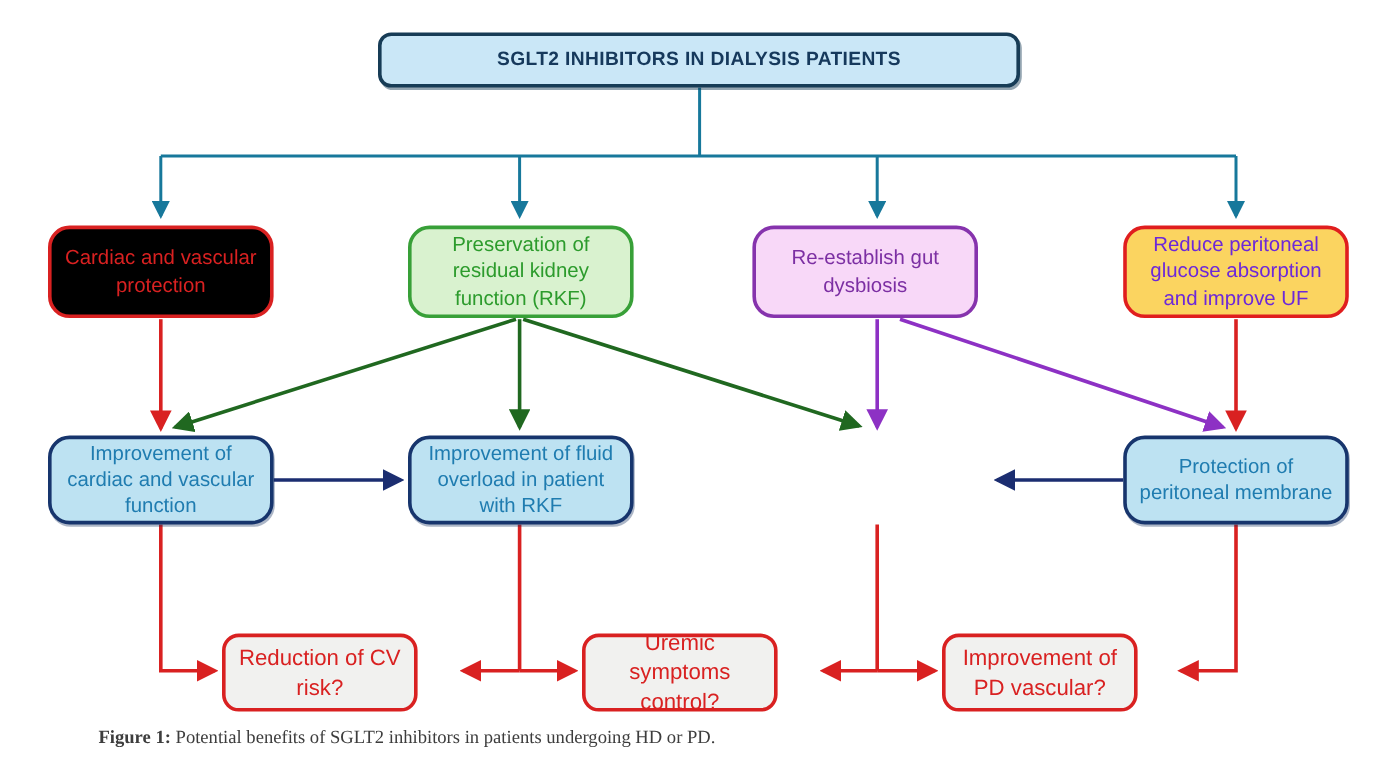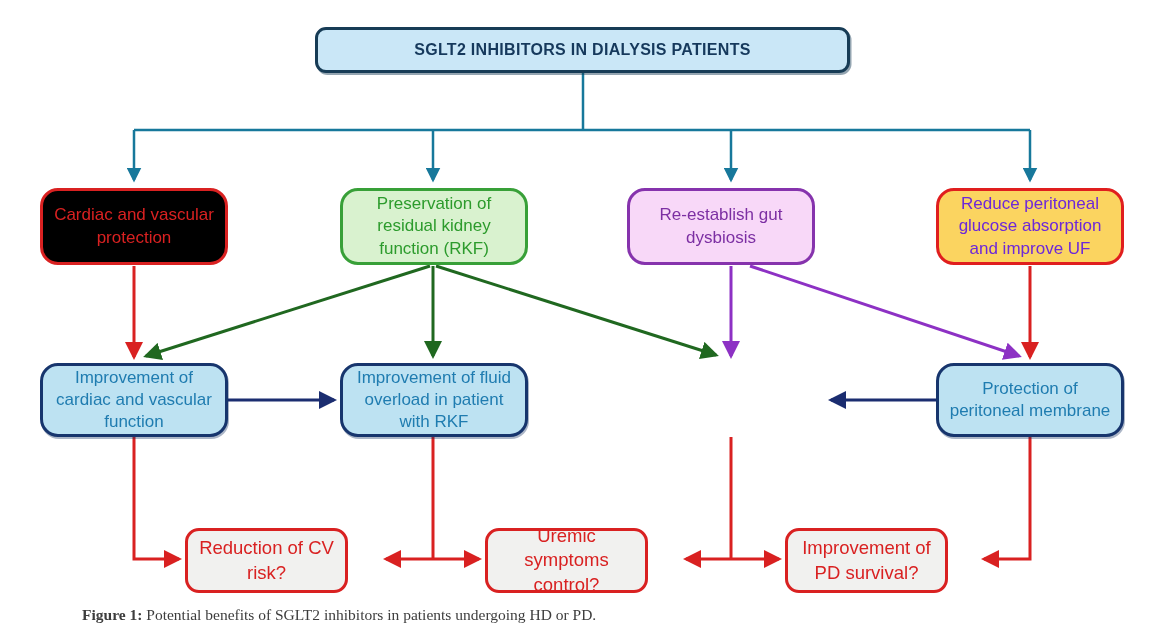--- a/index.html
+++ b/index.html
@@ -131,20 +131,20 @@
     <span class="txt">Protection of peritoneal membrane</span>
   </div>
 
   <div class="node row3 q1">
     <span class="txt">Reduction of CV risk?</span>
   </div>
   <div class="node row3 q2">
     <span class="txt">Uremic symptoms control?</span>
   </div>
   <div class="node row3 q3">
-    <span class="txt">Improvement of PD survival?</span>
+    <span class="txt">Improvement of PD vascular?</span>
   </div>
 
   <div class="caption">
     <b>Figure 1:</b><span> Potential benefits of SGLT2 inhibitors in patients undergoing HD or PD.</span>
   </div>
 
 </div>
 
 </body></html>

